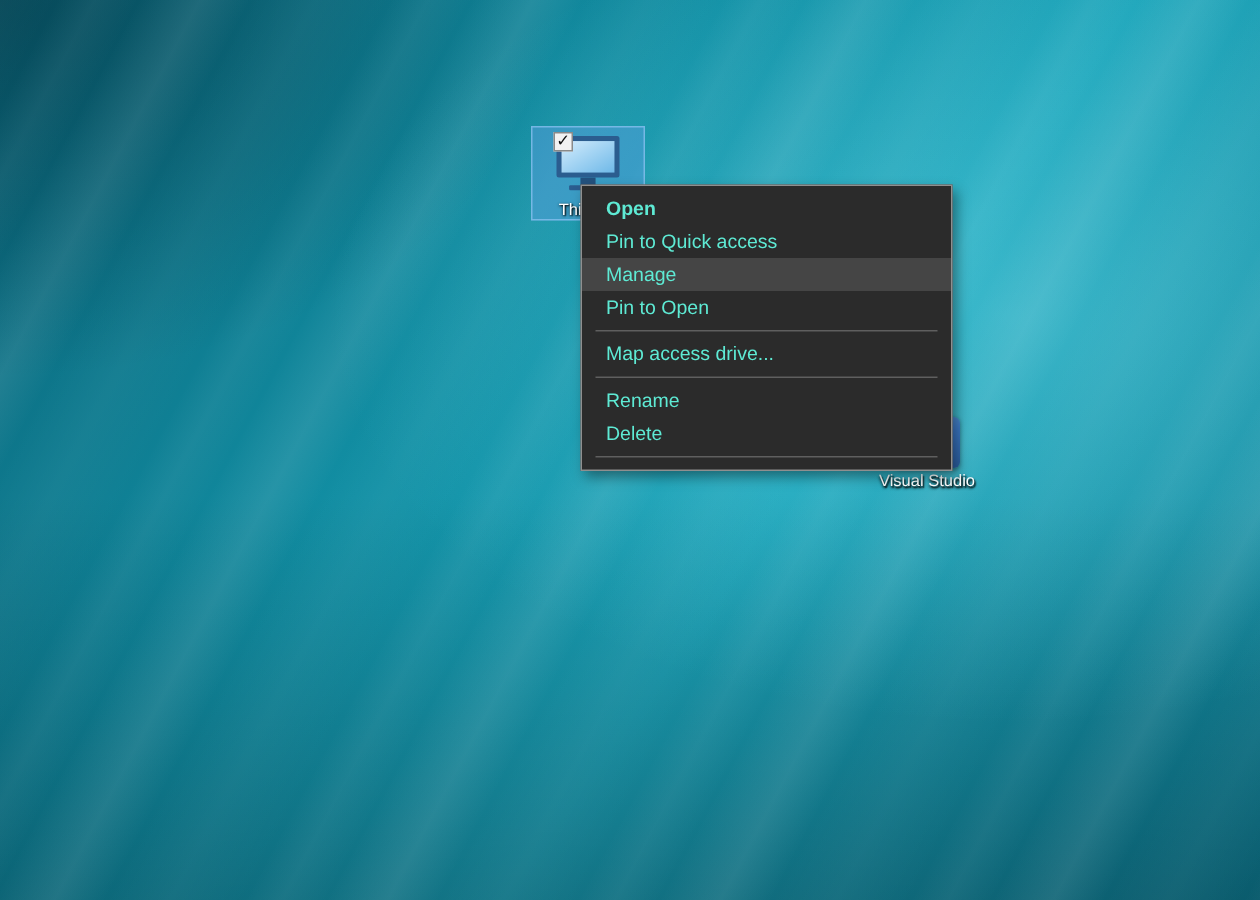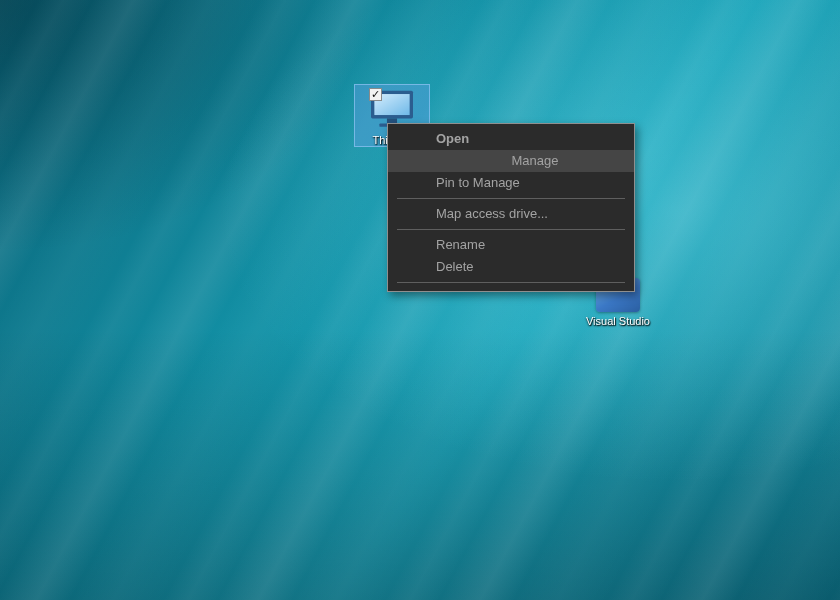--- a/index.html
+++ b/index.html
@@ -81,28 +81,28 @@
     left: 387px; top: 123px;
     width: 248px;
     padding: 4px 0;
     background: #2b2b2b;
     border: 1px solid #8f8f8f;
     box-shadow: 3px 4px 8px rgba(0,0,0,0.40);
     z-index: 10;
   }
   .menu-item {
     height: 22px; line-height: 22px;
-    padding-left: 48px;
+    padding-left: 16px;
     font-size: 13px;
-    color: #a3a3a3;
+    color: #5eead4;
     cursor: default;
     white-space: nowrap;
   }
   .menu-item.default { font-weight: bold; }
-  .menu-item.highlighted { background: #454545; text-align: center; }
+  .menu-item.highlighted { background: #454545; }
   .menu-sep {
     height: 1px;
     margin: 4px 9px;
     background: #5f5f5f;
   }
 </style>
 </head>
 <body>
 
 <div class="desktop">
@@ -127,22 +127,23 @@
     <div class="icon-label">This PC</div>
   </div>
 
   <div class="desktop-icon vs-icon-wrap">
     <div class="vs-tile"></div>
     <div class="icon-label">Visual Studio</div>
   </div>
 
   <div class="context-menu">
     <div class="menu-item default">Open</div>
+    <div class="menu-item">Pin to Quick access</div>
     <div class="menu-item highlighted">Manage</div>
-    <div class="menu-item">Pin to Manage</div>
+    <div class="menu-item">Pin to Open</div>
 
     <div class="menu-sep"></div>
 
     <div class="menu-item">Map access drive...</div>
 
     <div class="menu-sep"></div>
 
     <div class="menu-item">Rename</div>
     <div class="menu-item">Delete</div>
 

